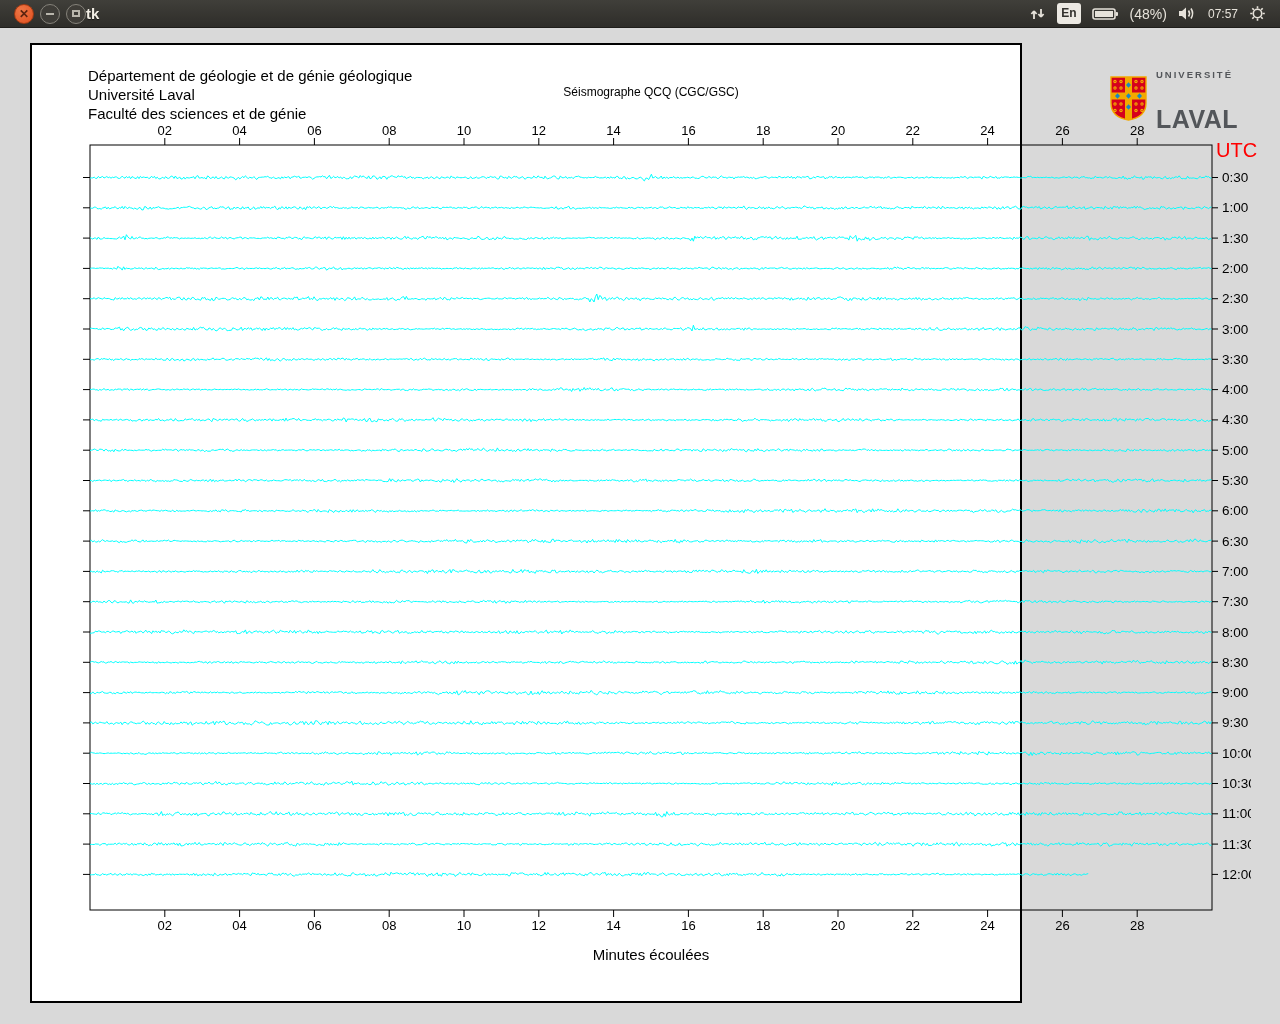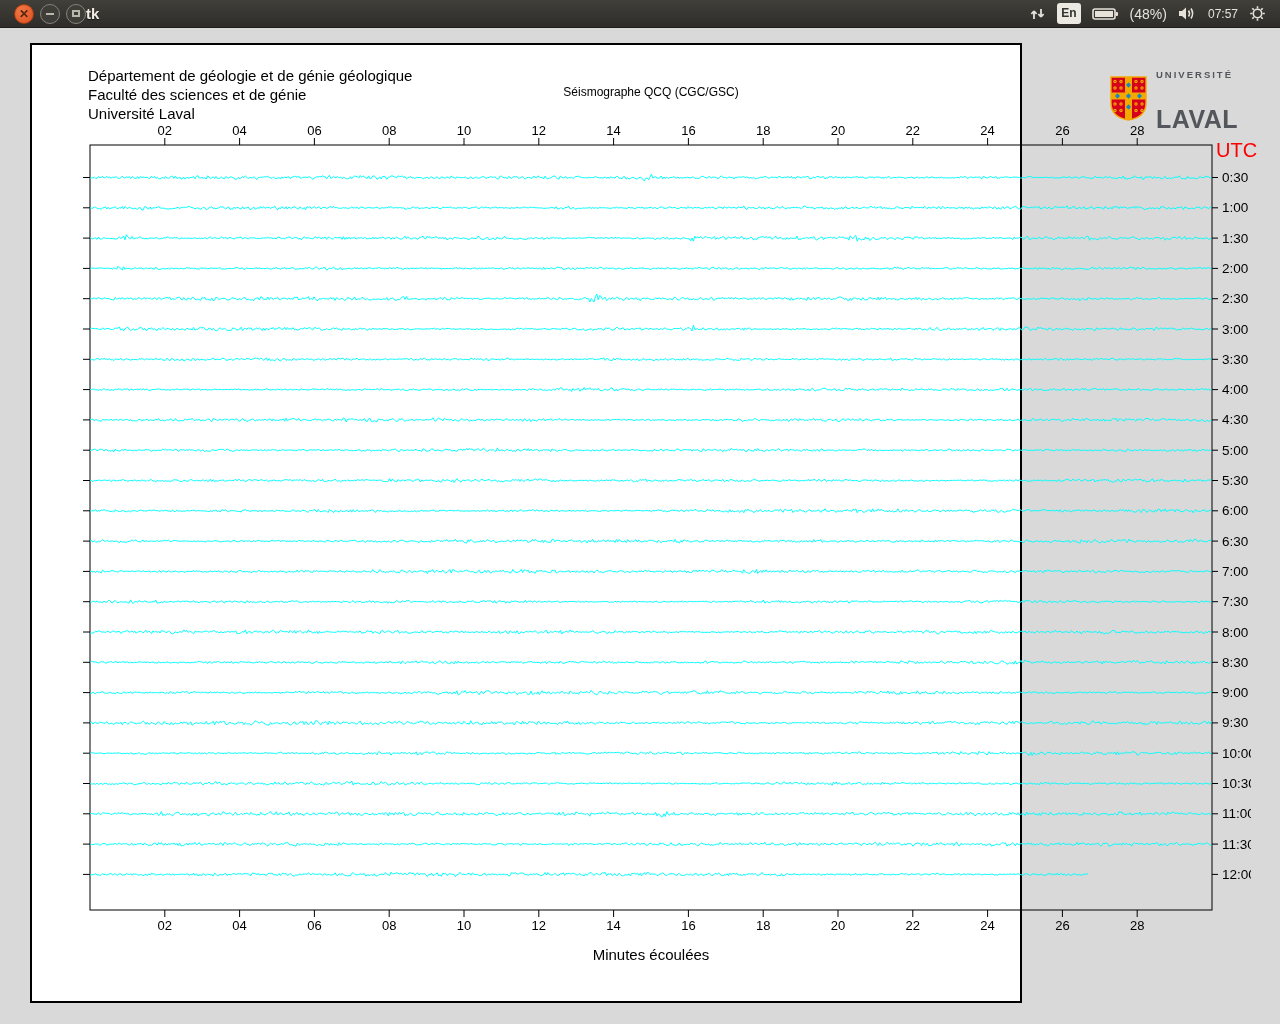--- a/index.html
+++ b/index.html
@@ -97,22 +97,22 @@
         </g>
       </svg>
     </span>
   </div>
 </div>
 
 <div class="app-window">
 
   <div class="hdr-address">
     <div>Département de géologie et de génie géologique</div>
+    <div>Université Laval</div>
     <div>Faculté des sciences et de génie</div>
-    <div>Université Laval</div>
   </div>
 
   <div class="page-title">Séismographe QCQ (CGC/GSC)</div>
 
   <div class="laval-logo">
     <span>
       <svg width="41" height="46" viewBox="0 0 41 46">
         <defs>
           <clipPath id="shieldclip">
             <path d="M3,2 H38 V28 C38,39 30,43.5 20.5,45 C11,43.5 3,39 3,28 Z"></path>

